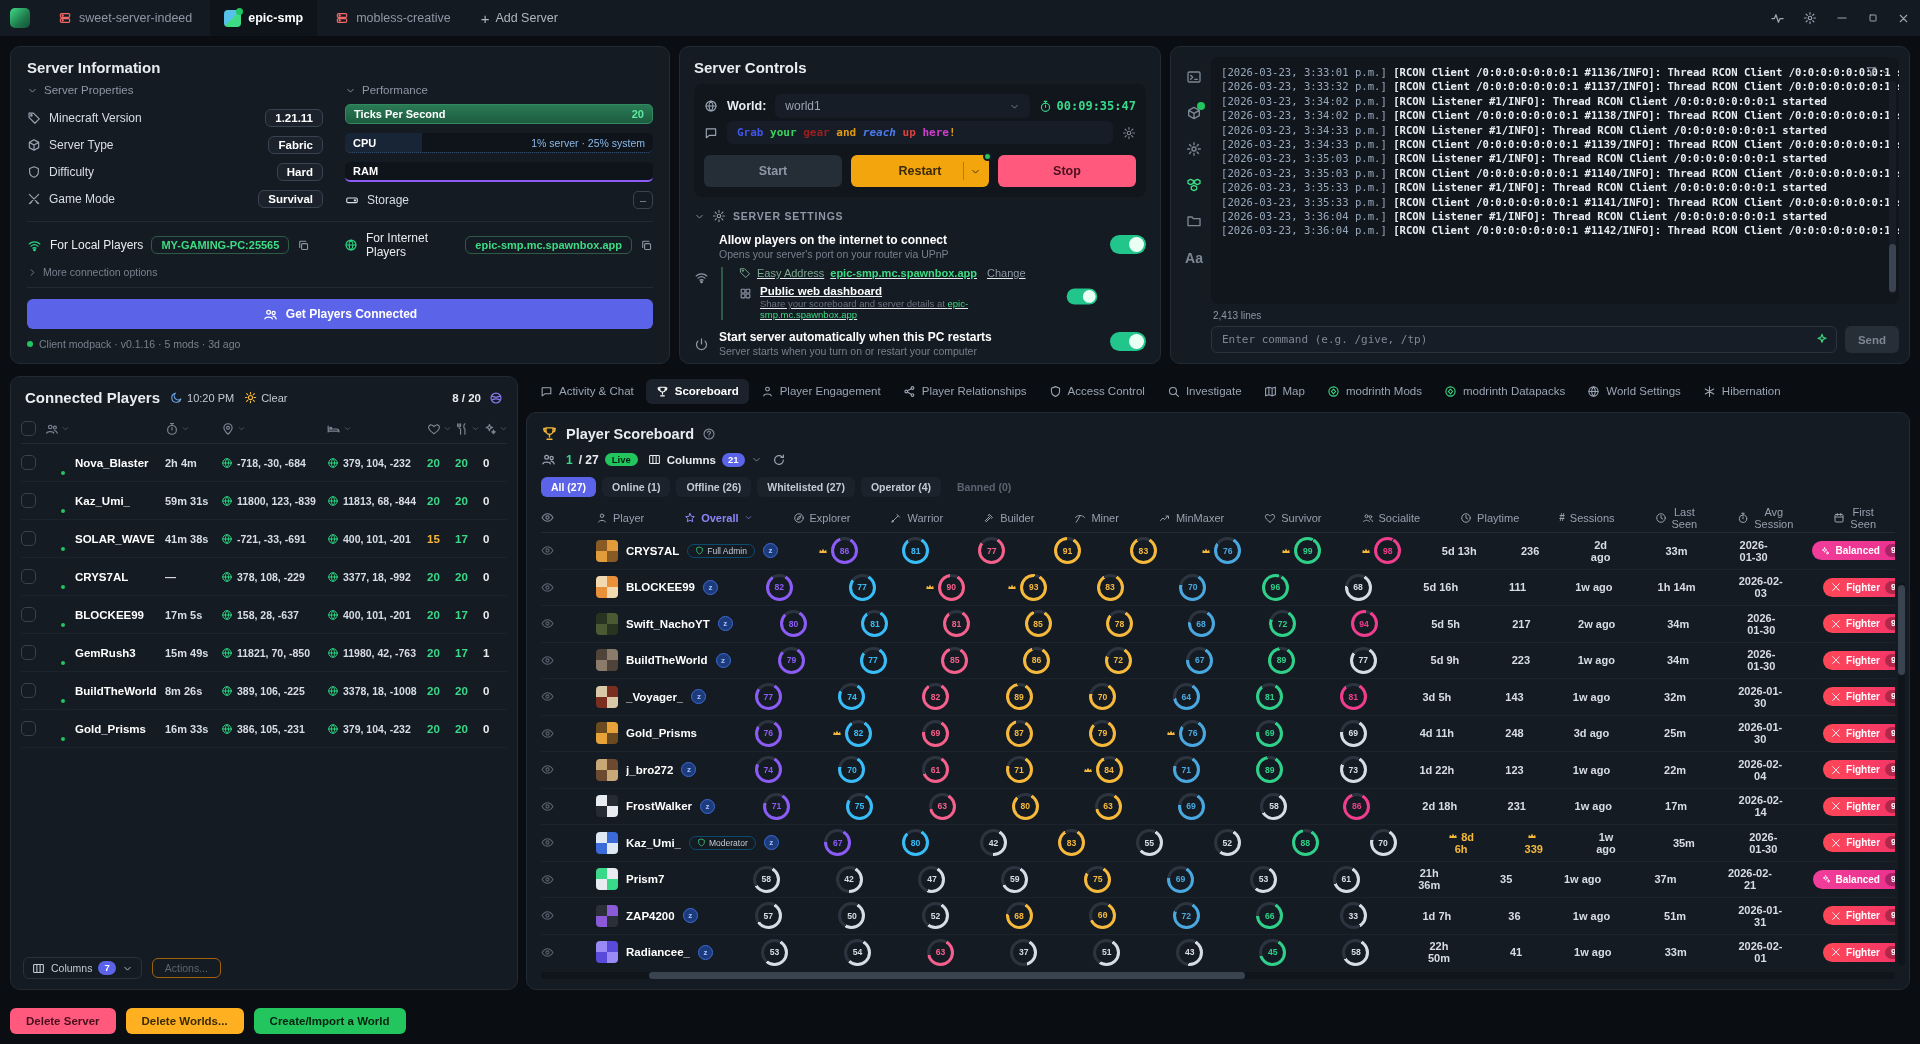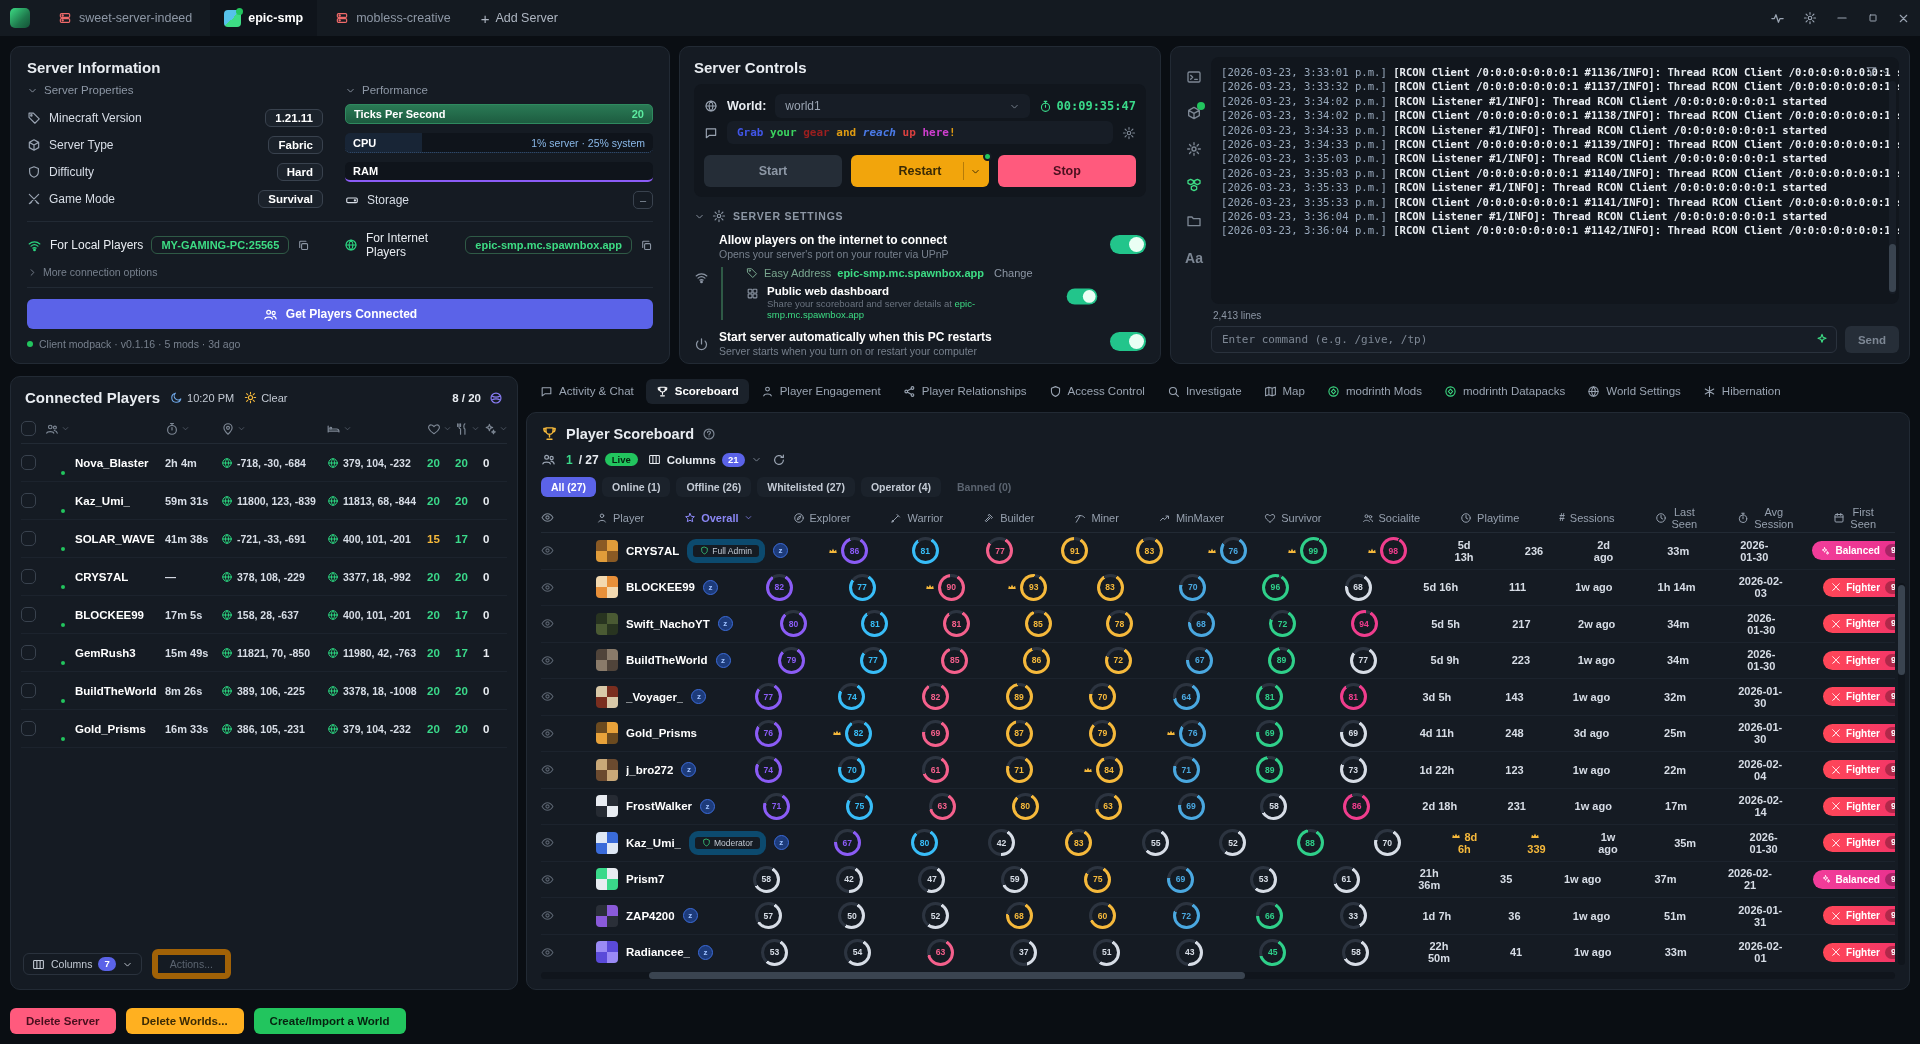--- a/index.html
+++ b/index.html
@@ -78,21 +78,21 @@
   .b-restart .splitchev{position:absolute;right:8px;display:flex;align-items:center;border-left:1px solid rgba(0,0,0,.25);padding-left:6px;height:18px;}
   .b-restart .notif{position:absolute;right:-3px;top:-3px;width:9px;height:9px;border-radius:50%;background:#22c55e;border:2px solid #151b23;}
   .b-stop{background:#ff5a7d;color:#4a0f1e;}
   .settings-head{display:flex;align-items:center;gap:7px;color:#8d97a5;font-size:10.5px;font-weight:bold;letter-spacing:.8px;margin:12px 0 10px;}
   .set-row{display:flex;gap:10px;margin-bottom:10px;}
   .set-main{flex:1;min-width:0;}
   .set-title{font-size:12px;font-weight:bold;color:#fff;}
   .set-desc{font-size:10.5px;color:#77808d;margin-top:1px;}
   .toggle{width:36px;height:19px;border-radius:10px;background:#22c58b;position:relative;flex:none;margin-top:2px;}
   .toggle::after{content:"";position:absolute;right:2px;top:2px;width:15px;height:15px;border-radius:50%;background:#eafff4;}
-  .set-children{margin:7px 0 0 2px;padding-left:23px;border-left:2px solid #2f5a46;}
+  .set-children{margin:7px 0 0 2px;padding-left:16px;border-left:2px solid #2f5a46;text-decoration:underline;}
   .child-easy{display:flex;align-items:center;gap:6px;font-size:11px;margin-bottom:6px;}
   .ea-label{color:#7aa78f;}
   .ea-value{color:#3ddc84;font-weight:bold;}
   .ea-change{color:#8d97a5;margin-left:4px;}
   .child-dash{display:flex;gap:8px;align-items:flex-start;}
   .dash-desc{font-size:9.5px;color:#6b7480;margin-top:1px;}
   .dash-desc .lnk{color:#3ddc84;}
 
   
   .rail{width:34px;display:flex;flex-direction:column;align-items:center;gap:16px;padding-top:12px;color:#7d8794;flex:none;}
@@ -130,21 +130,21 @@
   .cp-loc{display:flex;align-items:center;gap:4px;color:#d7dde6;font-size:10.5px;font-weight:bold;white-space:nowrap;}
   .avwrap{position:relative;width:20px;height:27px;}
   .av{width:18px;height:26px;border-radius:3px;}
   .avwrap .on{position:absolute;right:-2px;bottom:-1px;width:8px;height:8px;border-radius:50%;background:#22c55e;border:2px solid #151b23;}
   .statg{color:#3ad98a;font-weight:bold;}
   .stato{color:#f6b93b;font-weight:bold;}
   .statw{color:#e8ecf1;font-weight:bold;}
   .cp-foot{margin-top:auto;display:flex;align-items:center;gap:10px;padding:8px 2px 2px;}
   .colsbtn{display:flex;align-items:center;gap:6px;border:1px solid #2a323d;border-radius:6px;padding:3px 8px;font-size:10.5px;color:#c3cad4;}
   .badge-ind{background:#5b63e8;color:#fff;border-radius:8px;padding:0 6px;font-size:9.5px;font-weight:bold;line-height:14px;}
-  .actbtn{border:6px solid #a16207;border-radius:6px;padding:3px 12px;font-size:10.5px;color:#5b6470;background:transparent;}
+  .actbtn{border:1px solid #a16207;border-radius:6px;padding:3px 12px;font-size:10.5px;color:#5b6470;background:transparent;}
   .world-buttons{display:flex;gap:10px;height:26px;flex:none;}
   .wbtn{flex:none;border:none;border-radius:6px;font-weight:bold;font-size:11.5px;padding:0 16px;}
   .wb-del{background:#ff5a7d;color:#4a0f1e;}
   .wb-delw{background:#ffb020;color:#3a2a05;}
   .wb-create{background:#22c55e;color:#06220f;}
 
   
   .main-tabs{height:30px;display:flex;align-items:center;gap:2px;flex:none;padding-left:4px;}
   .mtab{display:flex;align-items:center;gap:6px;padding:6px 10px;border-radius:6px;color:#9aa4b2;font-size:11.5px;white-space:nowrap;}
   .mtab.active{background:#1b222b;color:#fff;font-weight:bold;}
@@ -176,21 +176,21 @@
   .c-pt{width:80px;text-align:center;}
   .c-ses{width:58px;text-align:center;}
   .c-ls{width:78px;text-align:center;}
   .c-avg{width:82px;text-align:center;}
   .c-fs{width:84px;text-align:center;}
   .c-style{width:130px;display:flex;justify-content:center;}
   .tcell{font-size:11px;color:#d7dde6;font-weight:bold;}
   .gold{color:#f6b93b;}
   .sav{width:22px;height:22px;border-radius:4px;flex:none;}
   .sname{font-size:11.5px;font-weight:bold;color:#fff;white-space:nowrap;overflow:hidden;}
-  .pbadge{border:6px solid #0c4a6e;border-radius:9px;padding:1px 7px;font-size:8.5px;color:#c3cad4;display:flex;align-items:center;gap:3px;white-space:nowrap;}
+  .pbadge{border:1px solid #0c4a6e;border-radius:9px;padding:1px 7px;font-size:8.5px;color:#c3cad4;display:flex;align-items:center;gap:3px;white-space:nowrap;}
   .zz{width:15px;height:15px;border-radius:50%;background:#1d3b7a;border:1px solid #3b6bd9;color:#9ec1ff;font-size:8px;font-weight:bold;display:flex;align-items:center;justify-content:center;flex:none;}
   .ring{position:relative;width:27px;height:27px;border-radius:50%;flex:none;}
   .rin{position:absolute;inset:3px;border-radius:50%;background:#151b23;display:flex;align-items:center;justify-content:center;font-size:8.6px;font-weight:bold;}
   .crown{color:#f6b93b;display:inline-flex;}
   .pstyle{display:flex;align-items:center;gap:5px;border-radius:11px;padding:3px 6px 3px 8px;font-size:10px;font-weight:bold;color:#fff;}
   .pstyle .pct{background:rgba(0,0,0,.28);border-radius:8px;padding:0 6px;font-size:9px;line-height:13px;}
   .st-fighter{background:linear-gradient(90deg,#ff4757,#f0306e);}
   .st-balanced{background:linear-gradient(90deg,#f23d9a,#e82e8a);}
   .hscroll{height:7px;border-radius:4px;background:#10151c;margin-top:4px;position:relative;flex:none;}
   .hthumb{position:absolute;top:0;bottom:0;left:8%;width:44%;border-radius:4px;background:#3a4450;}
@@ -2097,21 +2097,21 @@
                     <span class="ring" style="background: conic-gradient(from 30deg, rgb(215, 221, 230) 52%, rgb(44, 52, 64) 52%, rgb(44, 52, 64) 100%);">
                       <span class="rin" style="color: rgb(215, 221, 230);">52</span>
                     </span>
                   </span>
                   <span class="c-stat">
                     <span class="ring" style="background: conic-gradient(from 30deg, rgb(246, 185, 59) 68%, rgb(44, 52, 64) 68%, rgb(44, 52, 64) 100%);">
                       <span class="rin" style="color: rgb(246, 185, 59);">68</span>
                     </span>
                   </span>
                   <span class="c-stat">
-                    <span class="ring" style="background: conic-gradient(from 30deg, rgb(246, 185, 59) 60%, rgb(44, 52, 64) 60%, rgb(44, 52, 64) 100%);">
+                    <span class="ring" style="background: conic-gradient(from 30deg, rgb(246, 185, 59) 60%, rgb(44, 52, 64) 60%, rgb(44, 52, 64) 100%); font-family: Liberation Mono, monospace;">
                       <span class="rin" style="color: rgb(246, 185, 59);">60</span>
                     </span>
                   </span>
                   <span class="c-stat">
                     <span class="ring" style="background: conic-gradient(from 30deg, rgb(74, 168, 224) 72%, rgb(44, 52, 64) 72%, rgb(44, 52, 64) 100%);">
                       <span class="rin" style="color: rgb(74, 168, 224);">72</span>
                     </span>
                   </span>
                   <span class="c-stat">
                     <span class="ring" style="background: conic-gradient(from 30deg, rgb(47, 208, 138) 66%, rgb(44, 52, 64) 66%, rgb(44, 52, 64) 100%);">

